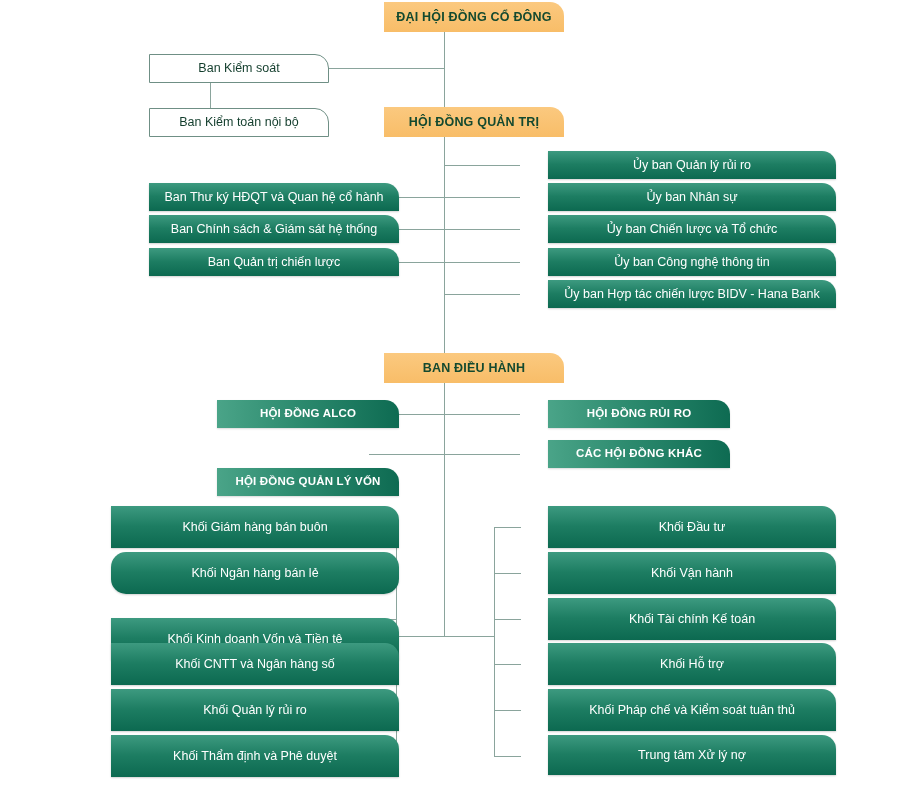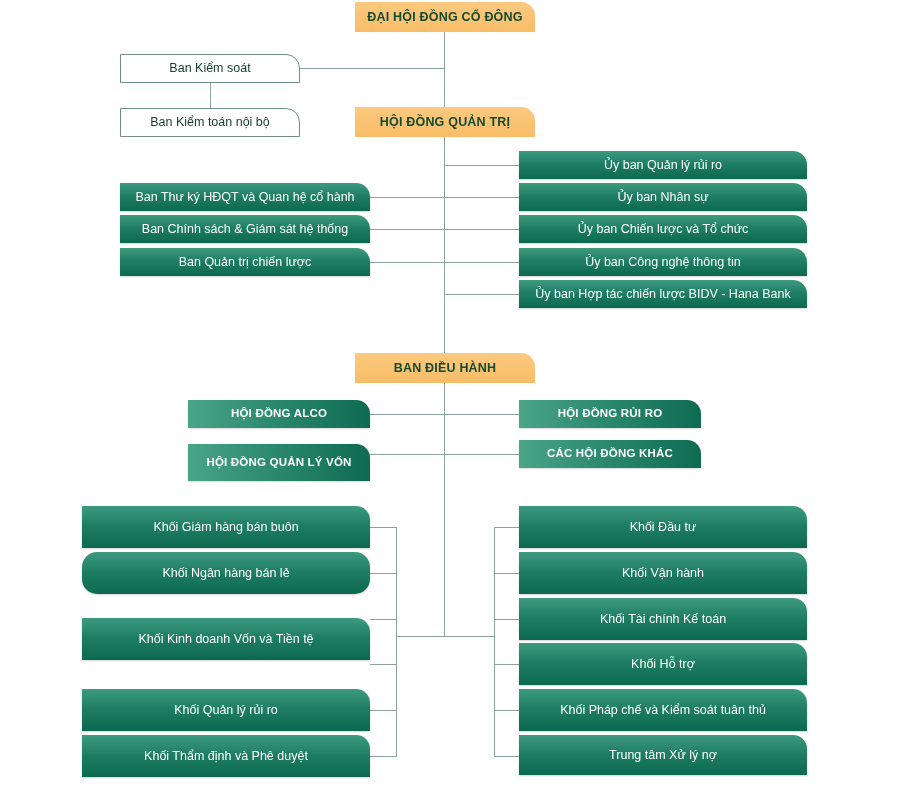--- a/index.html
+++ b/index.html
@@ -19,20 +19,21 @@
   .node{
     position:absolute;
     box-sizing:border-box;
     display:flex;
     align-items:center;
     justify-content:center;
     text-align:center;
     border-top-right-radius:14px;
     z-index:5;
     line-height:1.15;
+    margin-left:29px;
   }
 
   
   .node.orange{
     background:linear-gradient(180deg,#fbc97f 0%,#f8bd68 100%);
     color:#13492f;
     font-weight:bold;
     font-size:12.5px;
     letter-spacing:.2px;
   }
@@ -144,32 +145,33 @@
   <div class="node green" style="left:519px;top:183px;width:288px;height:28px;">Ủy ban Nhân sự</div>
 
   <div class="node green" style="left:519px;top:215px;width:288px;height:28px;">Ủy ban Chiến lược và Tổ chức</div>
 
   <div class="node green" style="left:519px;top:248px;width:288px;height:28px;">Ủy ban Công nghệ thông tin</div>
 
   <div class="node green" style="left:519px;top:280px;width:288px;height:28px;">Ủy ban Hợp tác chiến lược BIDV - Hana Bank</div>
 
   <div class="node council" style="left:188px;top:400px;width:182px;height:28px;">HỘI ĐỒNG ALCO</div>
 
-  <div class="node council" style="left:188px;top:444px;width:182px;height:37px;">HỘI ĐỒNG QUẢN LÝ VỐN</div>
+  <div class="node council" style="left:188px;top:468px;width:182px;height:28px;">HỘI ĐỒNG QUẢN LÝ VỐN</div>
 
   <div class="node council" style="left:519px;top:400px;width:182px;height:28px;">HỘI ĐỒNG RỦI RO</div>
 
   <div class="node council" style="left:519px;top:440px;width:182px;height:28px;">CÁC HỘI ĐỒNG KHÁC</div>
 
   <div class="node green division" style="left:82px;top:506px;width:288px;height:42px;">Khối Giám hàng bán buôn</div>
 
   <div class="node green division" style="left:82px;top:552px;width:288px;height:42px;border-radius:15px;">Khối Ngân hàng bán lẻ</div>
 
   <div class="node green division" style="left:82px;top:618px;width:288px;height:42px;">Khối Kinh doanh Vốn và Tiền tệ</div>
 
+  <div class="node green division" style="left:82px;top:643px;width:288px;height:42px;">Khối CNTT và Ngân hàng số</div>
 
   <div class="node green division" style="left:82px;top:689px;width:288px;height:42px;">Khối Quản lý rủi ro</div>
 
   <div class="node green division" style="left:82px;top:735px;width:288px;height:42px;">Khối Thẩm định và Phê duyệt</div>
 
   <div class="node green division" style="left:519px;top:506px;width:288px;height:42px;">Khối Đầu tư</div>
 
   <div class="node green division" style="left:519px;top:552px;width:288px;height:42px;">Khối Vận hành</div>
 
   <div class="node green division" style="left:519px;top:598px;width:288px;height:42px;">Khối Tài chính Kế toán</div>

